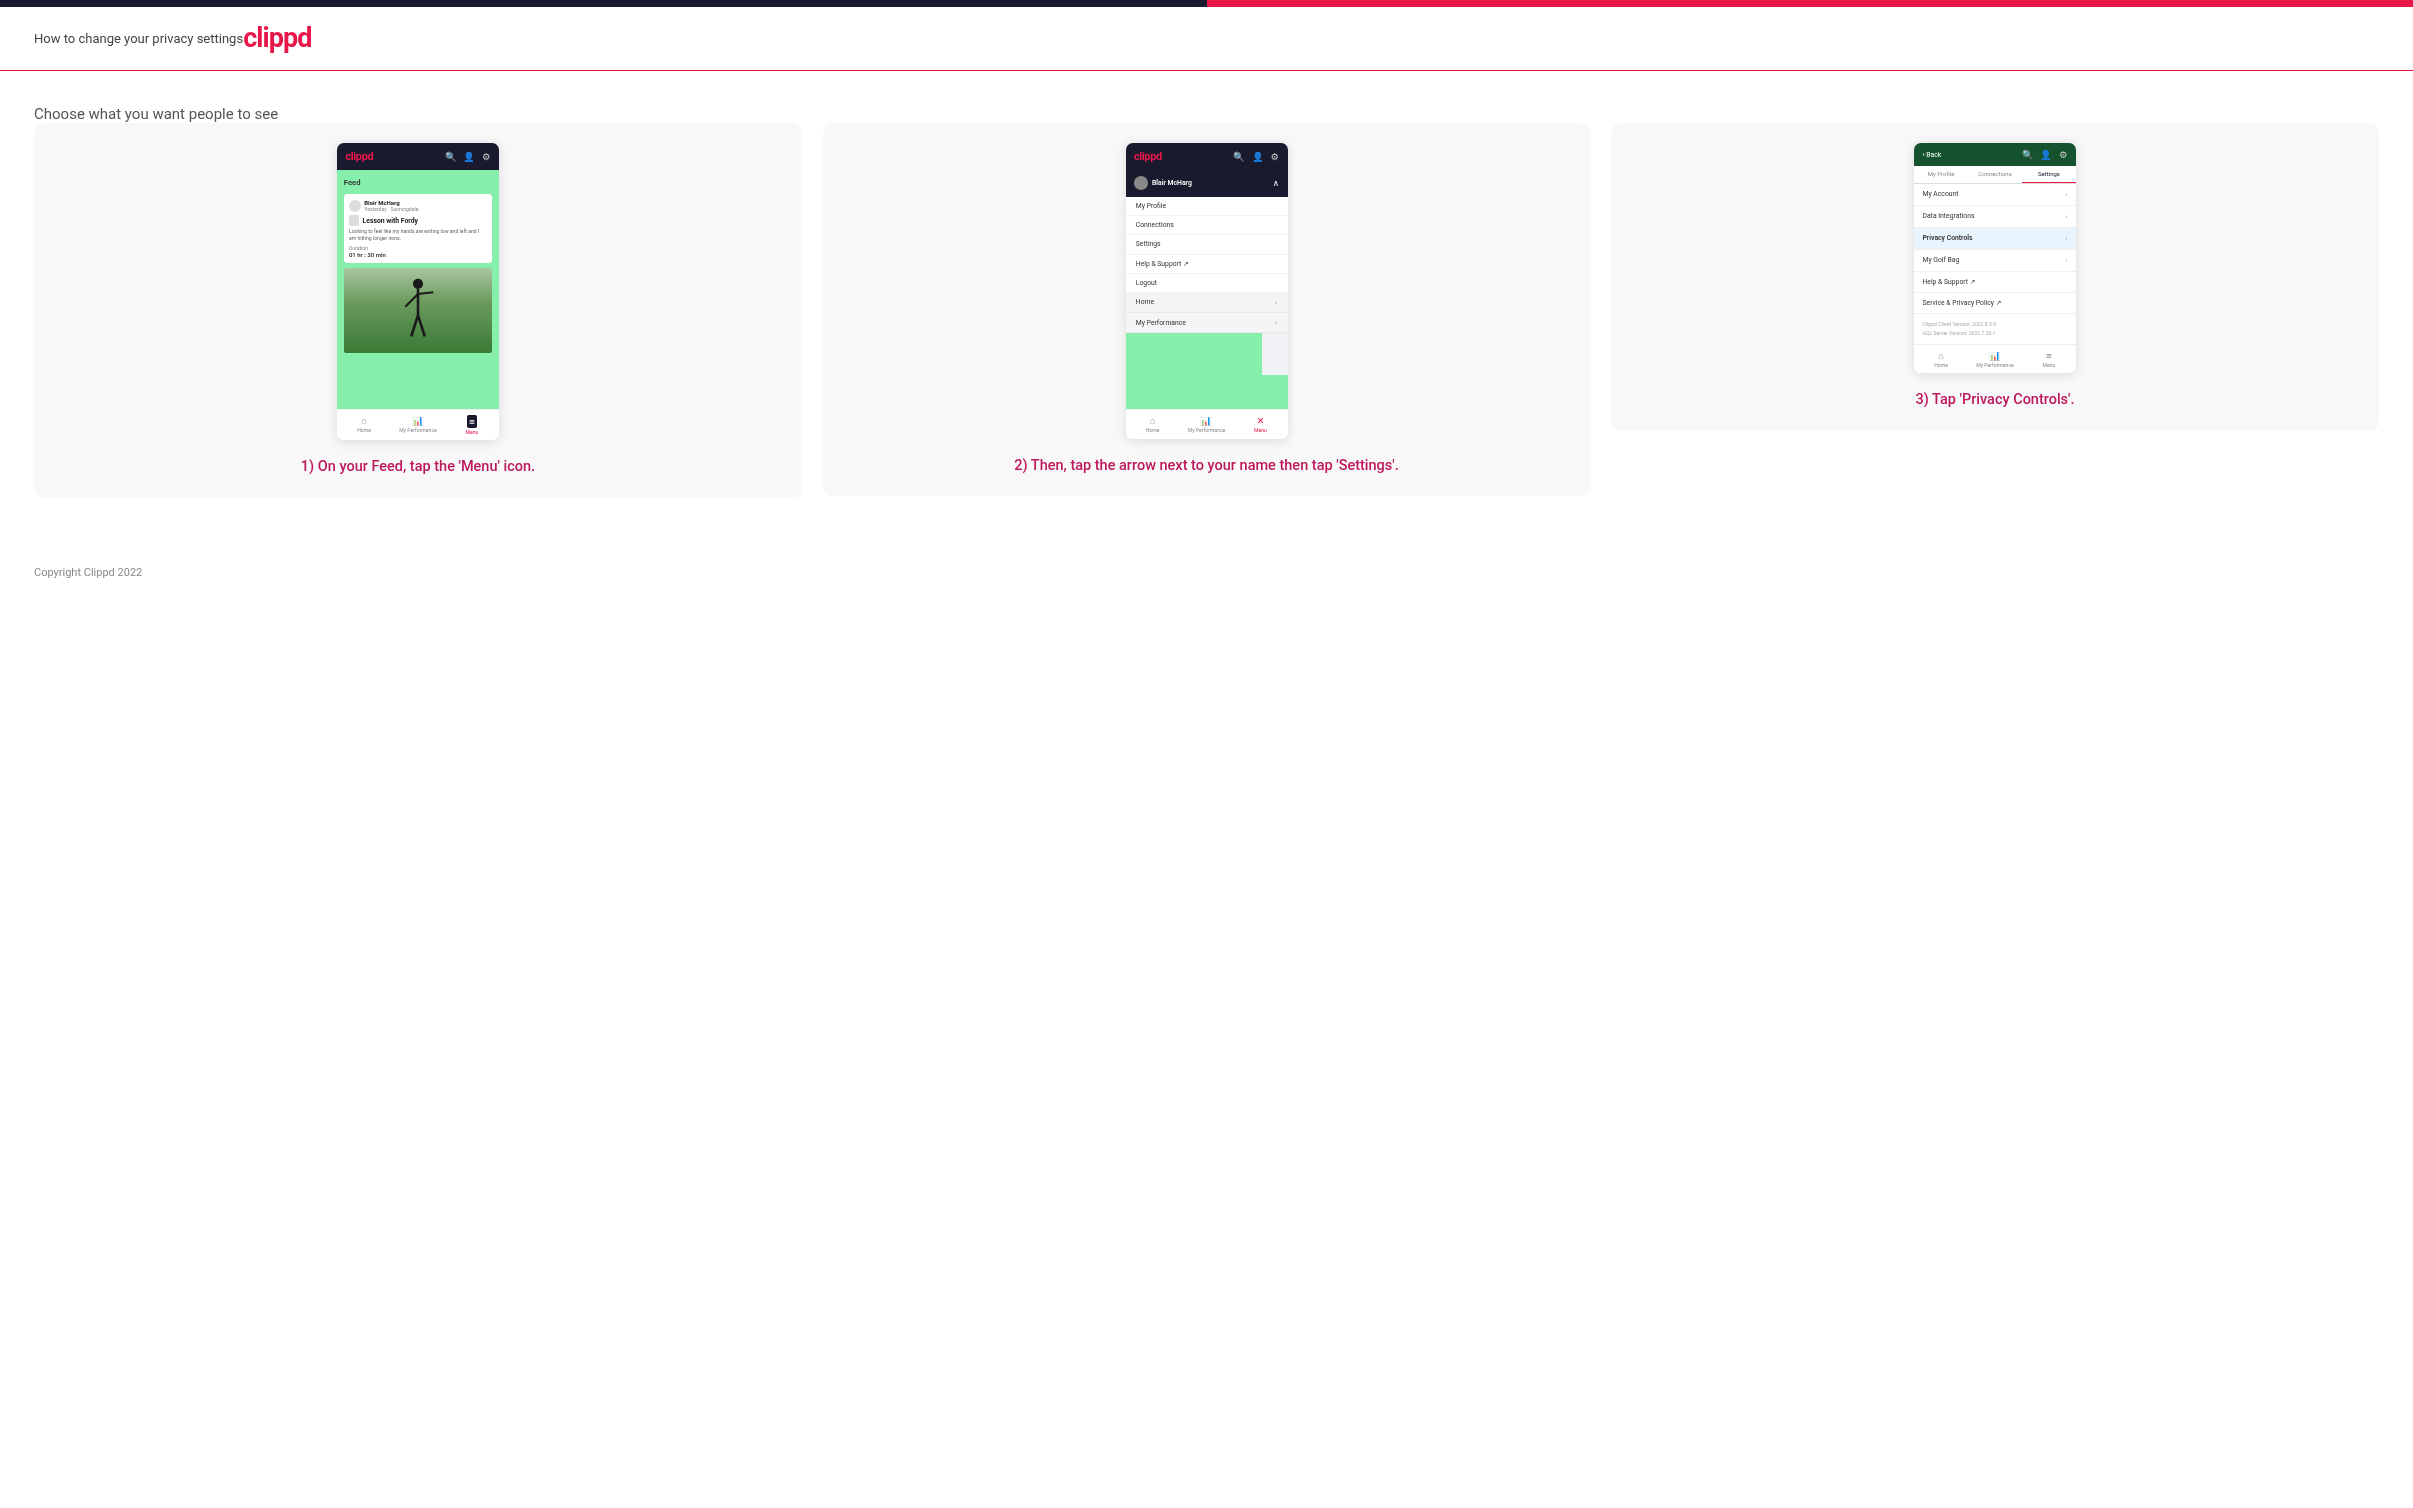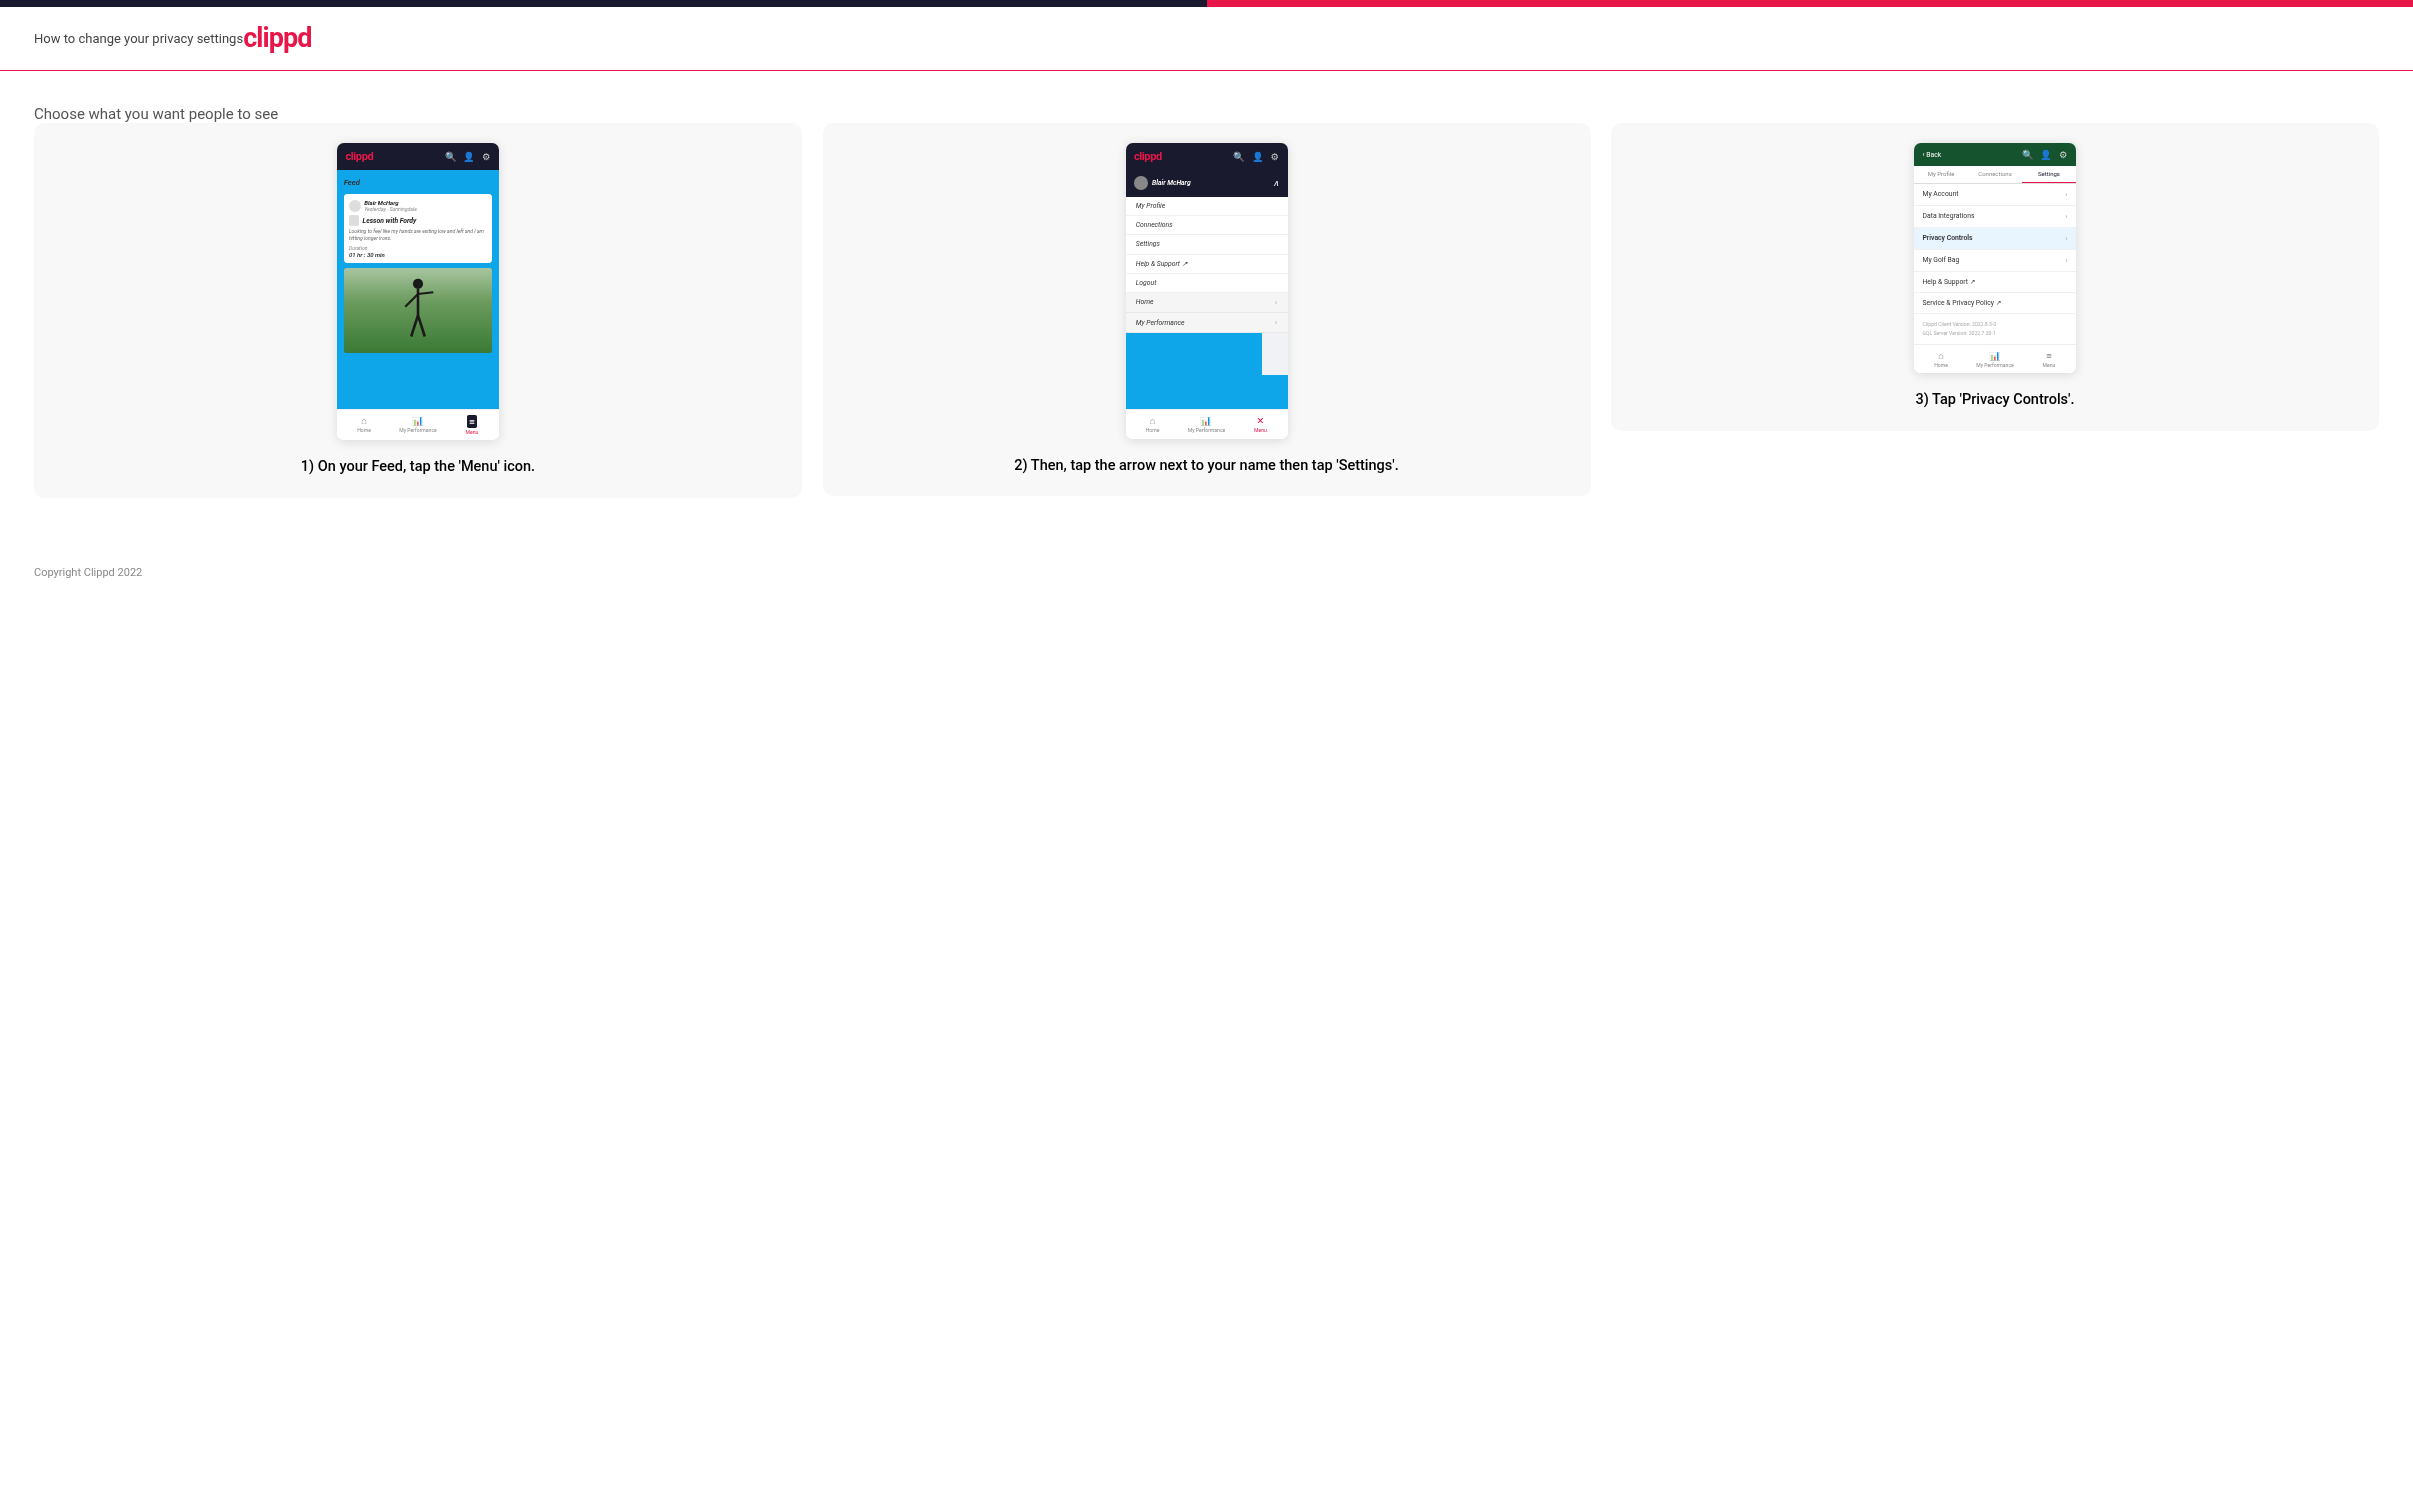--- a/index.html
+++ b/index.html
@@ -98,23 +98,22 @@
     }
     .phone-nav-icon {
       color: #ccc;
       font-size: 9.4px;
     }
 
     
     .phone-content {
       padding: 6.8px;
       min-height: 239px;
-      background: #0ea5e9;
+      background: #86efac;
       position: relative;
-      font-style: italic;
     }
 
     
     .feed-label {
       font-size: 7.7px;
       font-weight: 600;
       color: #333;
       margin-bottom: 5.1px;
       padding: 1.7px 0;
     }
@@ -298,21 +297,21 @@
       padding: 6.8px 8.5px;
       font-size: 5.1px;
       color: #aaa;
       line-height: 1.6;
     }
 
     
     .step-caption {
       font-size: 14.5px;
       font-weight: 500;
-      color: #000000;
+      color: #be185d;
       text-align: right;
       line-height: 1.4;
     }
 
     
     .footer {
       padding: 17px 34px;
       font-size: 11px;
       color: #888;
     }

